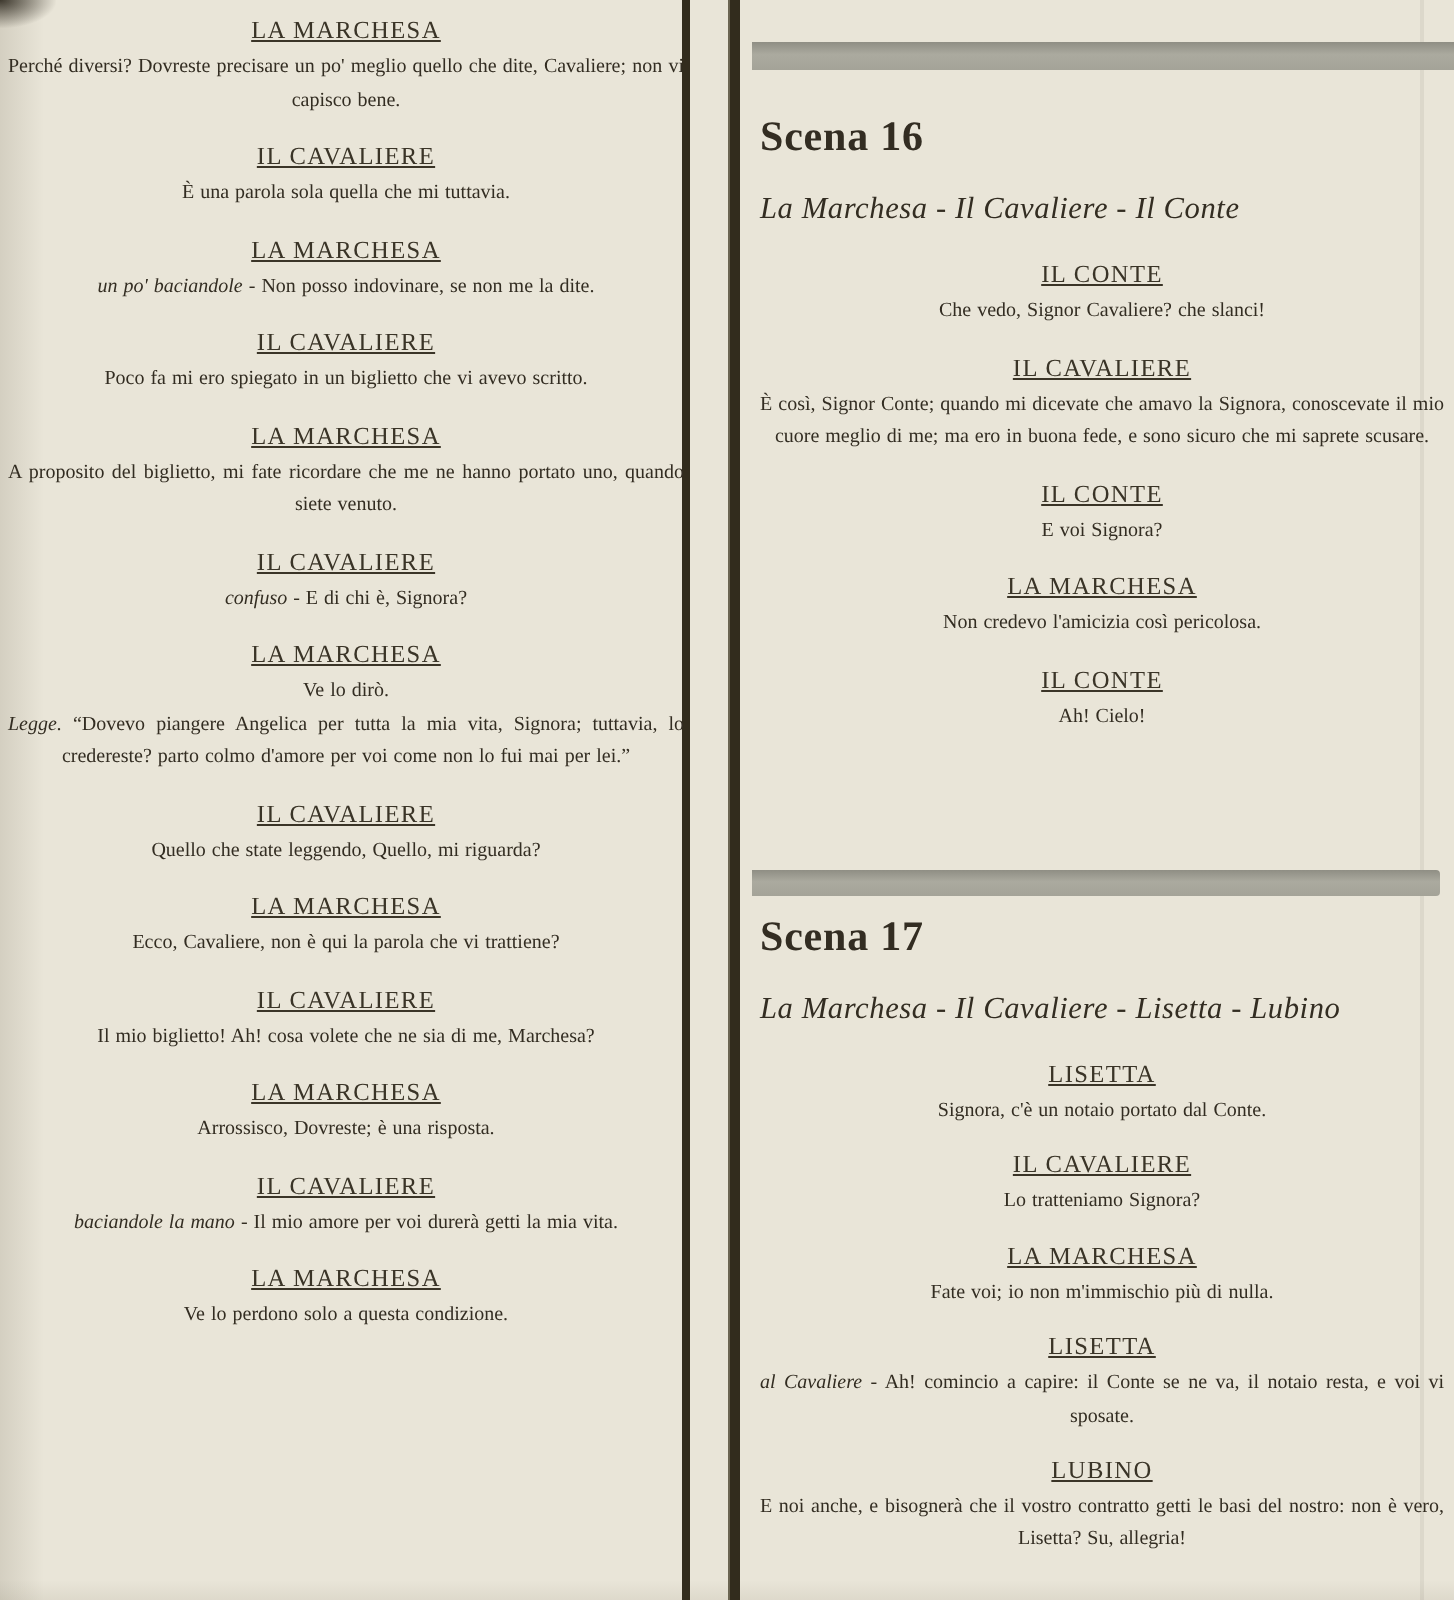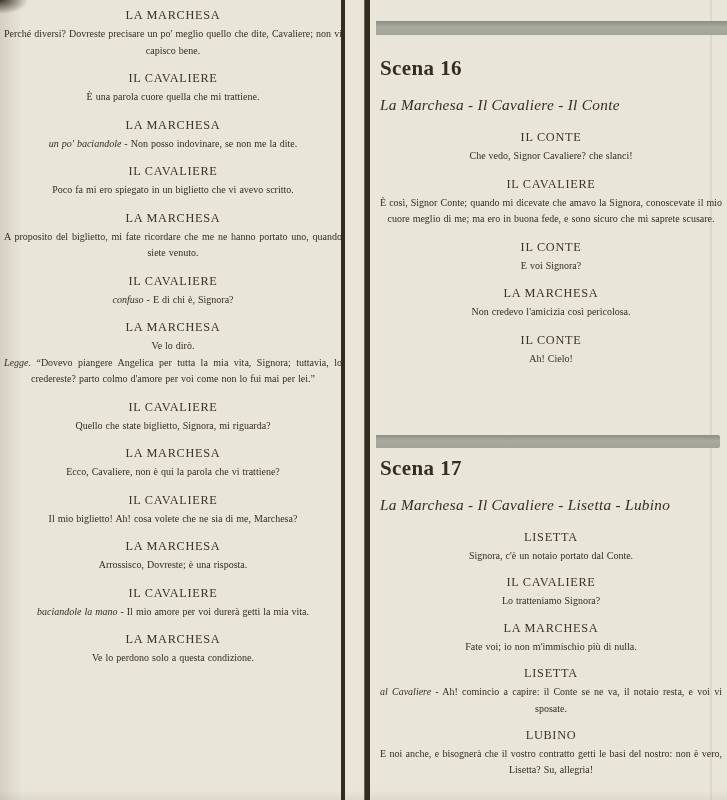--- a/index.html
+++ b/index.html
@@ -14,21 +14,21 @@
   
   .col{position:absolute;}
   .col-left{left:4px;top:8px;width:338px;}
   .sec16{left:380px;top:56px;width:342px;}
   .sec17{left:380px;top:456px;width:342px;}
   
   .speech{margin:0 0 12px 0;}
   .sec17 .speech{margin-bottom:11px;}
   .speaker{
     font-size:12.3px;line-height:15px;letter-spacing:0.7px;
-    text-align:center;margin:0 0 3px 0;color:#3a3427;
+    text-align:center;margin:0 0 3px 0;color:#3a3427;text-decoration:underline;
   }
   .line{
     font-size:10px;line-height:16.5px;margin:0;
     text-align:justify;text-align-last:center;-moz-text-align-last:center;
     word-spacing:0.5px;
   }
   .sec17 .line{line-height:16.4px;}
   .dir{font-style:italic;}
   
   .scene-title{font-size:21px;line-height:24px;text-align:left;margin:0 0 16px 0;letter-spacing:0.4px;}
@@ -68,21 +68,21 @@
 
   <div class="col col-left">
 
     <div class="speech">
       <div class="speaker">LA MARCHESA</div>
       <p class="line"><span>Perché diversi? Dovreste precisare un po' meglio quello che dite, Cavaliere; non vi capisco bene.</span></p>
     </div>
 
     <div class="speech">
       <div class="speaker">IL CAVALIERE</div>
-      <p class="line"><span>È una parola cuore quella che mi trattiene.</span></p>
+      <p class="line"><span>È una parola sola quella che mi tuttavia.</span></p>
     </div>
 
     <div class="speech">
       <div class="speaker">LA MARCHESA</div>
       <p class="line"><i class="dir">un po' baciandole</i><span> - Non posso indovinare, se non me la dite.</span></p>
     </div>
 
     <div class="speech">
       <div class="speaker">IL CAVALIERE</div>
       <p class="line"><span>Poco fa mi ero spiegato in un biglietto che vi avevo scritto.</span></p>
@@ -99,21 +99,21 @@
     </div>
 
     <div class="speech">
       <div class="speaker">LA MARCHESA</div>
       <p class="line"><span>Ve lo dirò.</span></p>
       <p class="line"><i class="dir">Legge.</i><span> “Dovevo piangere Angelica per tutta la mia vita, Signora; tuttavia, lo credereste? parto colmo d'amore per voi come non lo fui mai per lei.”</span></p>
     </div>
 
     <div class="speech">
       <div class="speaker">IL CAVALIERE</div>
-      <p class="line"><span>Quello che state biglietto, Signora, mi riguarda?</span></p>
+      <p class="line"><span>Quello che state leggendo, Quello, mi riguarda?</span></p>
     </div>
 
     <div class="speech">
       <div class="speaker">LA MARCHESA</div>
       <p class="line"><span>Ecco, Cavaliere, non è qui la parola che vi trattiene?</span></p>
     </div>
 
     <div class="speech">
       <div class="speaker">IL CAVALIERE</div>
       <p class="line"><span>Il mio biglietto! Ah! cosa volete che ne sia di me, Marchesa?</span></p>

